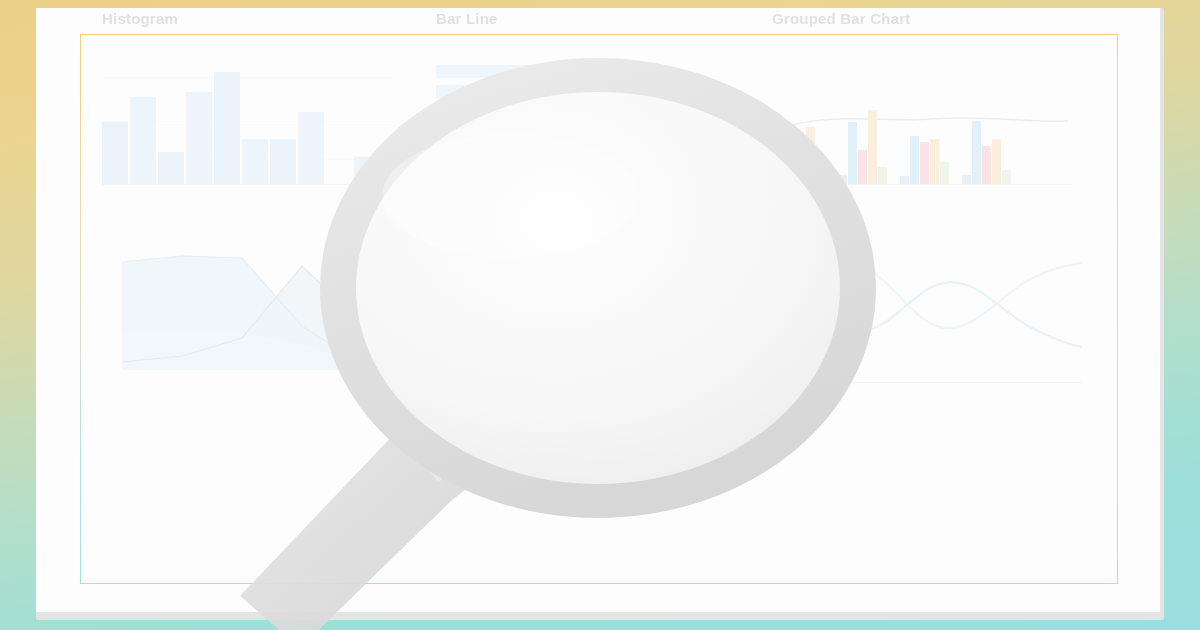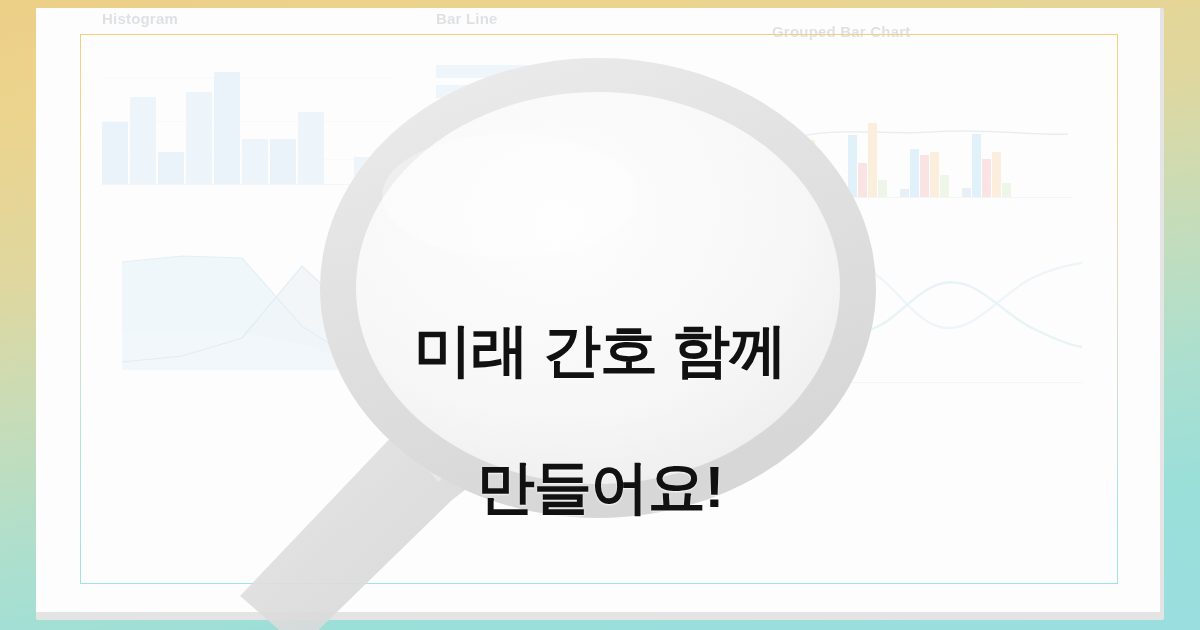--- a/index.html
+++ b/index.html
@@ -198,21 +198,21 @@
           <div class="hbars" style="top:28px; width:280px;">
             <div class="hbar" style="width:72%;"></div>
             <div class="hbar" style="width:36%;"></div>
             <div class="hbar" style="width:100%;"></div>
             <div class="hbar" style="width:94%;"></div>
             <div class="hbar" style="width:12%;"></div>
           </div>
         </div>
       </div>
 
-      <div class="panel" style="left:736px; top:15px; width:320px;">
+      <div class="panel" style="left:736px; top:2px; width:320px;">
         <div class="panel-title">Grouped Bar Chart</div>
         <div class="plot" style="width:300px; height:148px;">
           <div class="axis-line" style="width:300px;"></div>
           <svg width="300" height="148" style="position:absolute; left:0; top:0;">
             <path d="M6,92 C60,74 110,86 160,82 C215,78 260,86 296,84" fill="none" stroke="#c3c8cf" stroke-width="1.4"></path>
           </svg>
           <div class="gbars" style="left:4px;">
             <div class="ggroup">
               <div class="gbar" style="height:9px;  background:#b9d0e8;"></div>
               <div class="gbar" style="height:43px; background:#9ed6f0;"></div>
@@ -308,18 +308,14 @@
       <path d="M410,446 L500,378 L528,410 L438,482 Z" fill="#f1f1f1" opacity="0.55"></path>
     </g>
 
     <ellipse cx="598" cy="288" rx="278" ry="230" fill="url(#rimGrad)"></ellipse>
 
     <ellipse cx="598" cy="288" rx="242" ry="196" fill="url(#glassGrad)"></ellipse>
 
     <ellipse cx="510" cy="196" rx="128" ry="62" fill="#ffffff" opacity="0.35"></ellipse>
   </svg>
 
-  <div class="headline">
-    <div>미래 간호 함께</div>
-    <div>만들어요!</div>
-  </div>
 
 </div>
 
 </body></html>

